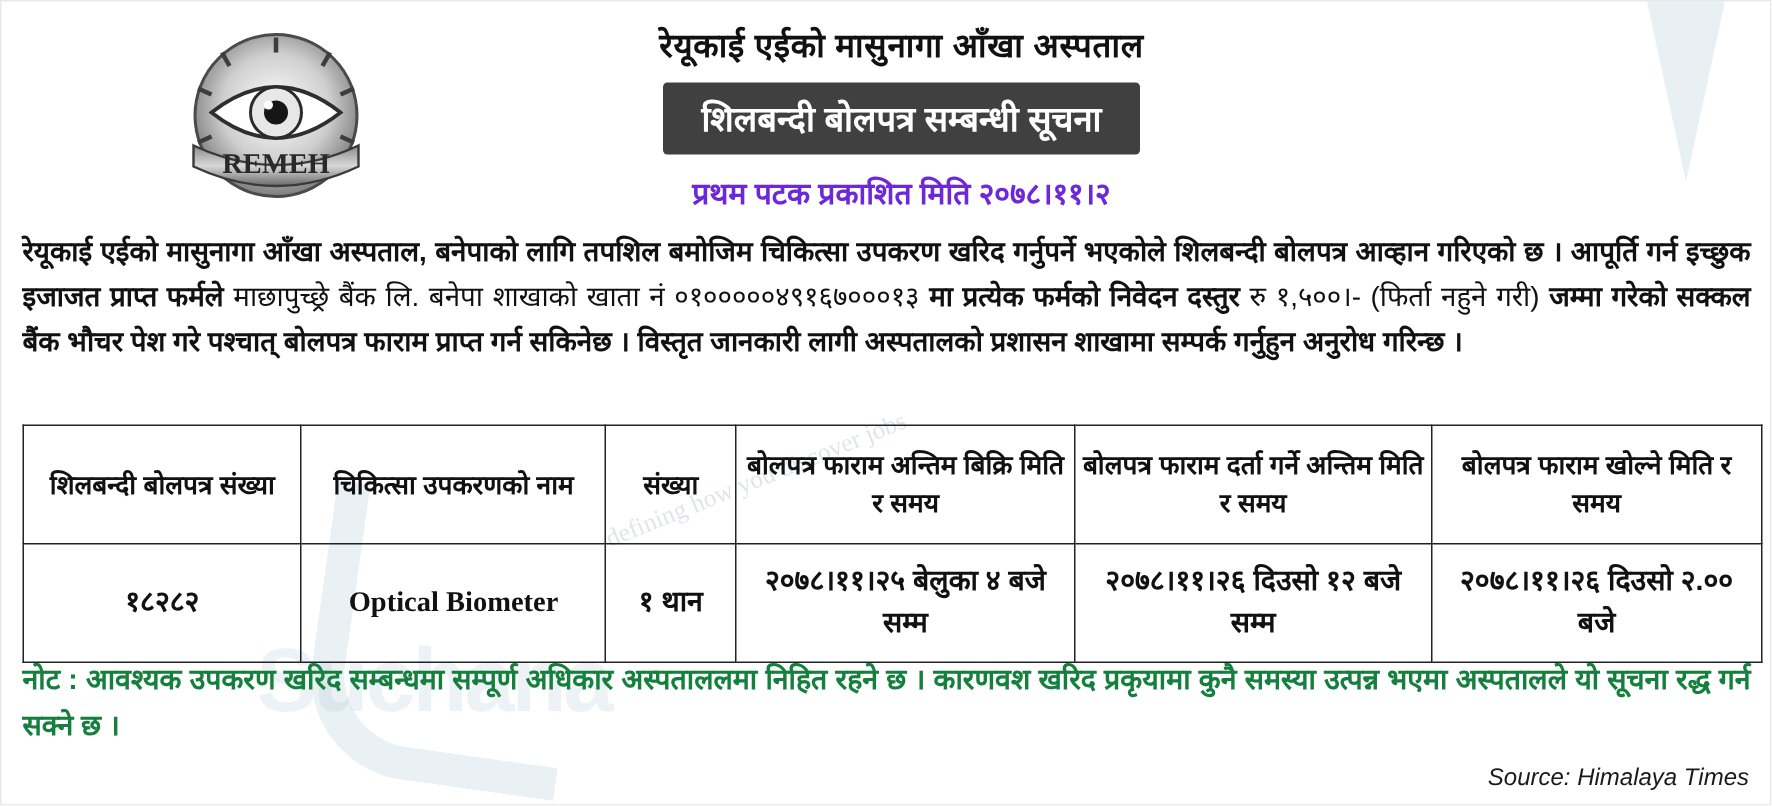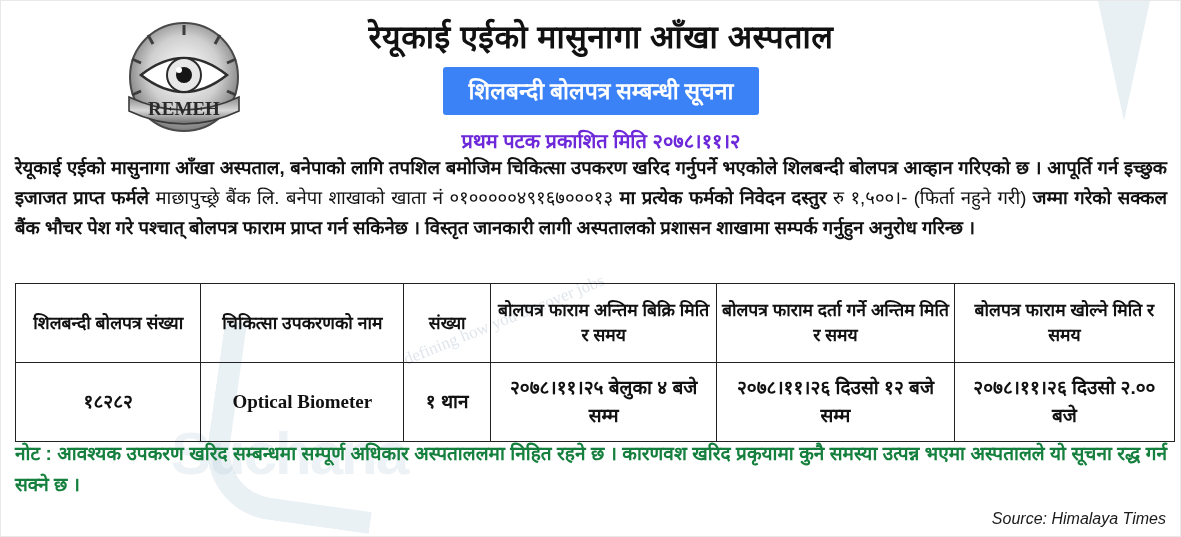--- a/index.html
+++ b/index.html
@@ -85,38 +85,37 @@
   
   .header {
     position: absolute;
     left: 290px;
     top: 16px;
     width: 620px;
     text-align: center;
     z-index: 2;
   }
   .hosp-name {
-    font-size: 32px;
+    font-size: 22px;
     font-weight: bold;
     color: #111;
     letter-spacing: 0.5px;
     line-height: 1.25;
     white-space: nowrap;
   }
   .notice-banner {
     display: inline-block;
     margin-top: 10px;
-    background: #3b82f6;
+    background: #404040;
     color: #ffffff;
     font-size: 23px;
     font-weight: bold;
     padding: 7px 26px 9px 26px;
     border-radius: 3px;
     white-space: nowrap;
-    font-family: Liberation Serif, serif;
   }
   .pub-date {
     margin-top: 12px;
     font-size: 20px;
     font-weight: bold;
     color: #6d28d9;
     white-space: nowrap;
   }
 
   

